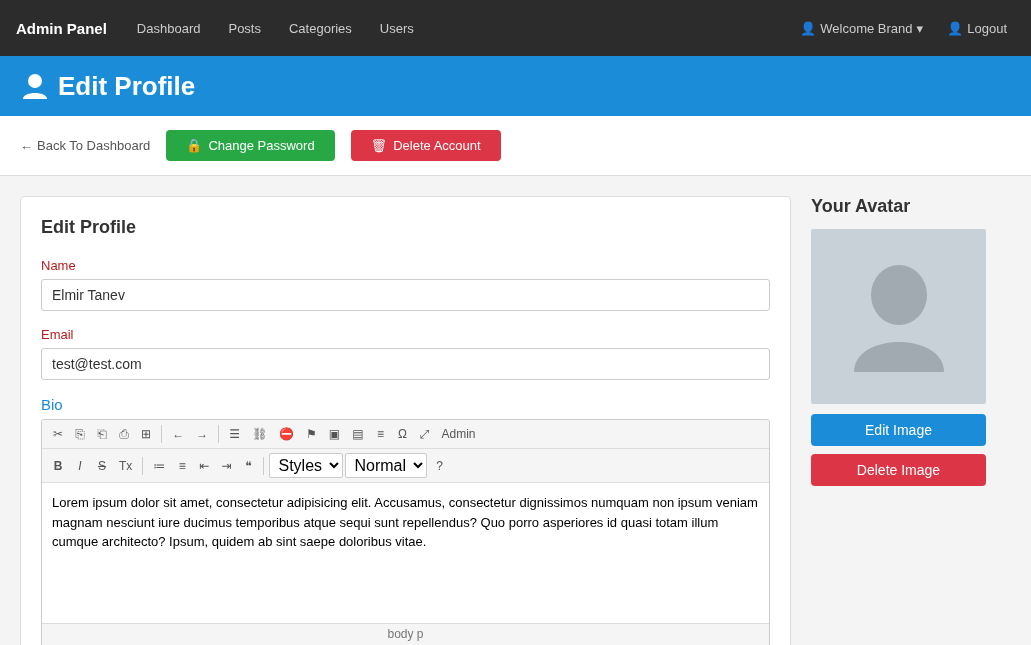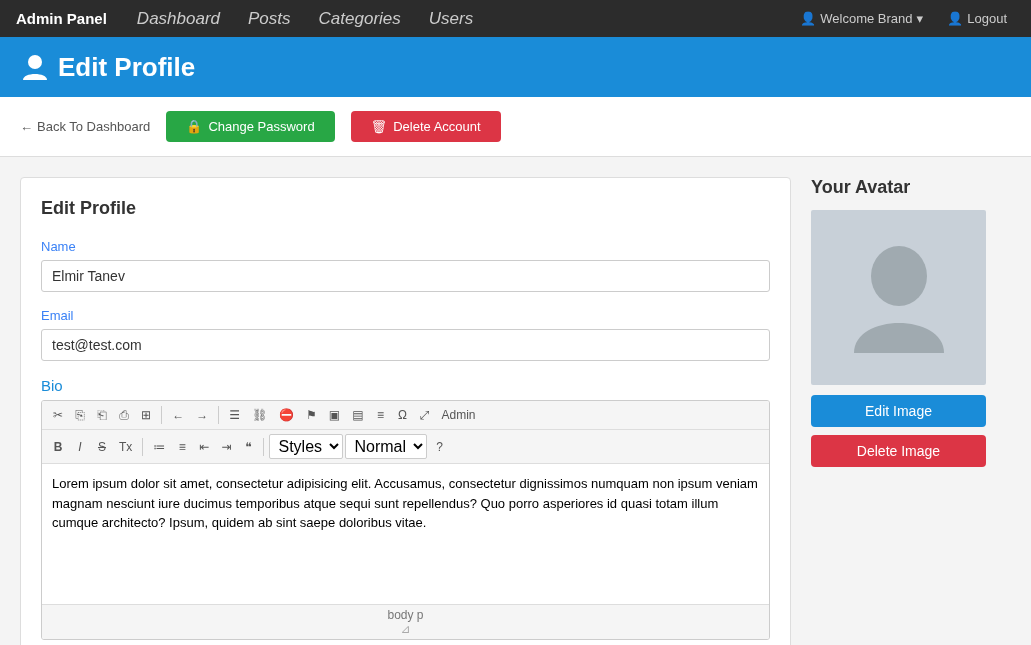--- a/index.html
+++ b/index.html
@@ -4,41 +4,40 @@
   <style>
     * { box-sizing: border-box; margin: 0; padding: 0; }
     body { font-family: Arial, sans-serif; background: #f4f4f4; font-size: 14px; }
 
     
     .navbar {
       background: #2c2c2c;
       display: flex;
       align-items: center;
       padding: 12px 16px;
-      height: 37px;
+      height: 56px;
       text-align: right;
     }
     .navbar-brand {
       color: #fff;
       font-weight: bold;
       font-size: 15px;
       margin-right: 20px;
     }
     .nav-links {
       display: flex;
       gap: 8px;
       flex: 1;
     }
     .nav-link {
       color: #ccc;
       text-decoration: none;
       padding: 4px 10px;
-      font-size: 17px;
-      cursor: pointer;
-      font-style: italic;
+      font-size: 13px;
+      cursor: pointer;
     }
     .navbar-right {
       display: flex;
       align-items: center;
       gap: 8px;
     }
     .nav-user, .nav-logout {
       color: #ccc;
       font-size: 13px;
       cursor: pointer;
@@ -134,21 +133,21 @@
       font-size: 18px;
       font-weight: bold;
       margin-bottom: 20px;
       color: #333;
     }
     .form-group {
       margin-bottom: 16px;
     }
     .form-label {
       display: block;
-      color: #3b82f6;
+      color: #b91c1c;
       font-size: 13px;
       margin-bottom: 6px;
     }
     .form-input {
       width: 100%;
       border: 1px solid #ccc;
       border-radius: 3px;
       padding: 7px 10px;
       font-size: 14px;
       color: #333;

